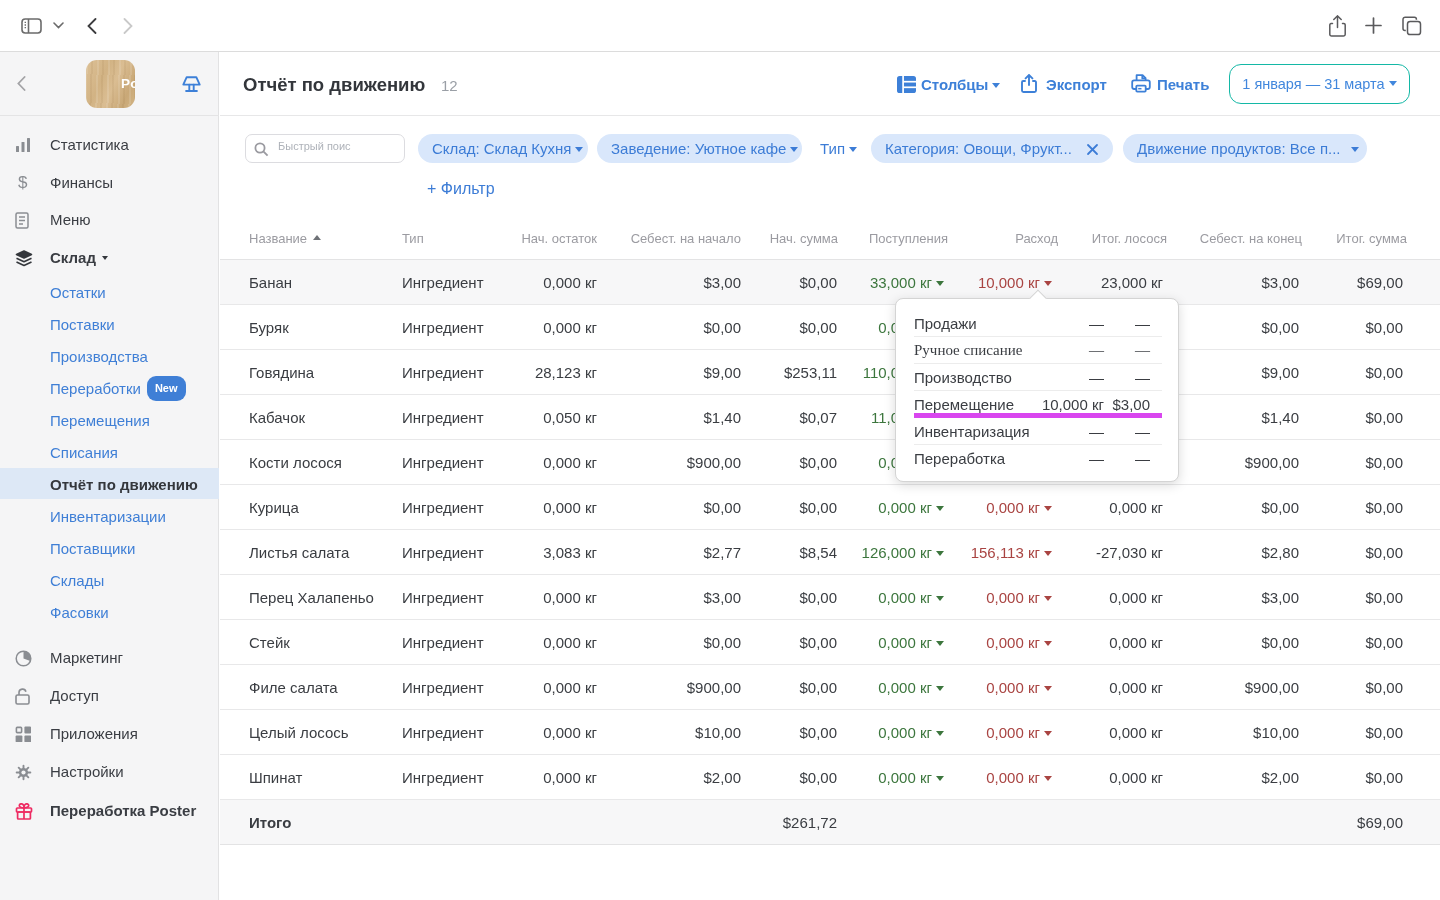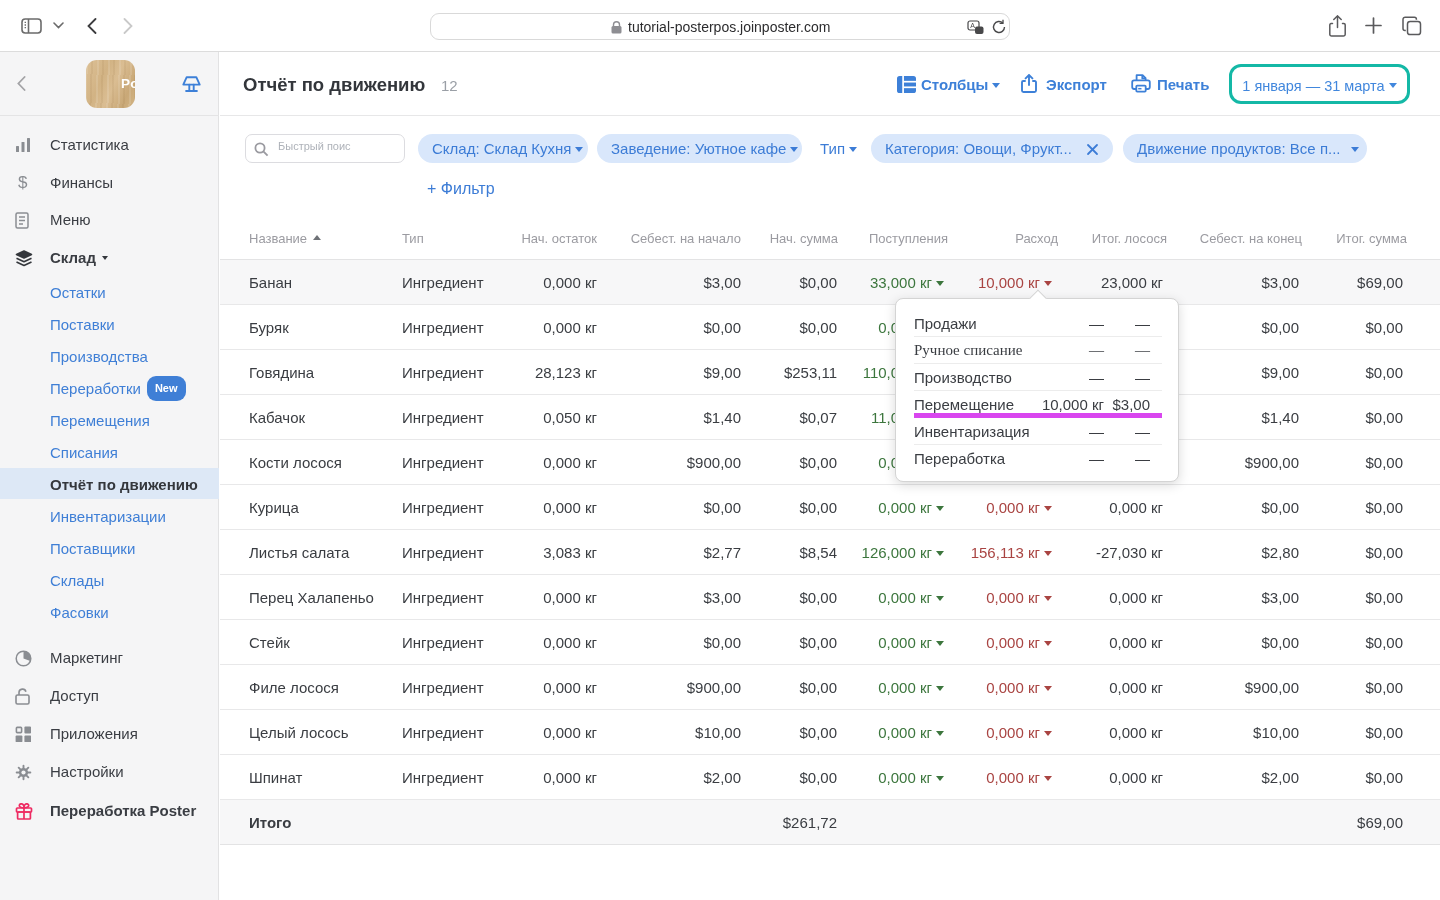--- a/index.html
+++ b/index.html
@@ -54,21 +54,21 @@
     vertical-align:middle; margin-left:4px; position:relative; top:-1px; }
 
   
   #mhead { position:absolute; left:0; top:0; width:1220px; height:64px;
     border-bottom:1px solid #e7e7e8; background:#fff; }
   #mtitle { position:absolute; left:23px; top:22px; font-size:18.5px; font-weight:bold;
     color:#33363b; }
   #mcount { position:absolute; left:221px; top:25px; font-size:15px; color:#9a9fa6; }
   .hact { position:absolute; top:24px; font-size:15px; color:#3d80d8; font-weight:bold; }
   #datebtn { position:absolute; left:1009px; top:12px; width:181px; height:40px;
-    border:3px solid #14b8a6; border-radius:12px; color:#4187dd; font-size:14.5px;
+    border:1px solid #14b8a6; border-radius:12px; color:#4187dd; font-size:14.5px;
     line-height:38px; text-align:center; }
 
   
   #searchbox { position:absolute; left:25px; top:82px; width:160px; height:29px;
     border:1px solid #dcdce0; border-radius:7px; background:#fff; }
   #searchbox .ph { position:absolute; left:32px; top:5px; font-size:11px; color:#aeb2b9; }
   .chip { position:absolute; top:82px; height:29px; background:#d9e7fb; border-radius:15px;
     color:#3c7cd6; font-size:15px; line-height:29px; padding:0 14px; white-space:nowrap; }
   .blucl { color:#3c7cd6; }
   #addfilter { position:absolute; left:207px; top:128px; font-size:16px; color:#3c7cd6; }
@@ -109,36 +109,20 @@
   <svg class="abs" style="left:53px;top:22px" width="11" height="7" viewBox="0 0 11 7" fill="none" stroke="#6b6b6b" stroke-width="1.6" stroke-linecap="round">
     <polyline points="1,1 5.5,5.5 10,1"></polyline>
   </svg>
   <svg class="abs" style="left:87px;top:18px" width="10" height="16" viewBox="0 0 10 16" fill="none" stroke="#3c3c3e" stroke-width="1.8" stroke-linecap="round">
     <polyline points="8.5,1 1.5,8 8.5,15"></polyline>
   </svg>
   <svg class="abs" style="left:123px;top:18px" width="10" height="16" viewBox="0 0 10 16" fill="none" stroke="#c9c9c9" stroke-width="1.8" stroke-linecap="round">
     <polyline points="1.5,1 8.5,8 1.5,15"></polyline>
   </svg>
 
-  <div id="urlbar">
-    <svg class="abs" style="left:180px;top:7px" width="11" height="13" viewBox="0 0 11 13" fill="#8e8e93">
-      <rect x="0.5" y="5" width="10" height="7.5" rx="1.5"></rect>
-      <path d="M2.5 6V3.8a3 3 0 0 1 6 0V6" fill="none" stroke="#8e8e93" stroke-width="1.4"></path>
-    </svg>
-    <div id="urltext">tutorial-posterpos.joinposter.com</div>
-    <svg class="abs" style="left:536px;top:6px" width="17" height="15" viewBox="0 0 17 15" fill="none" stroke="#48484a" stroke-width="1.2">
-      <rect x="1" y="1" width="11" height="9" rx="2"></rect>
-      <text x="3.2" y="8.2" font-size="7" fill="#48484a" stroke="none" font-family="Liberation Sans">A</text>
-      <rect x="8" y="6.5" width="8.5" height="7.5" rx="2" fill="#48484a" stroke="none"></rect>
-    </svg>
-    <svg class="abs" style="left:561px;top:5px" width="14" height="16" viewBox="0 0 14 16" fill="none" stroke="#48484a" stroke-width="1.4">
-      <path d="M12.5 8a5.5 5.5 0 1 1-1.7-4"></path>
-      <path d="M11 0.8v3.5H7.6" stroke-width="1.3"></path>
-    </svg>
-  </div>
 
   <svg class="abs" style="left:1329px;top:15px" width="17" height="22" viewBox="0 0 17 22" fill="none" stroke="#5a5a5c" stroke-width="1.5" stroke-linecap="round">
     <path d="M3.5 8.5H2a1.5 1.5 0 0 0-1.2 1.4v9.2A1.8 1.8 0 0 0 2.6 21h11.8a1.8 1.8 0 0 0 1.8-1.8V9.9a1.5 1.5 0 0 0-1.4-1.4h-1.3"></path>
     <line x1="8.5" y1="1.5" x2="8.5" y2="12.5"></line>
     <polyline points="4.8,4.5 8.5,0.9 12.2,4.5"></polyline>
   </svg>
   <svg class="abs" style="left:1365px;top:17px" width="17" height="17" viewBox="0 0 17 17" stroke="#5a5a5c" stroke-width="1.7" stroke-linecap="round">
     <line x1="8.5" y1="1" x2="8.5" y2="16"></line>
     <line x1="1" y1="8.5" x2="16" y2="8.5"></line>
   </svg>
@@ -421,21 +405,21 @@
       <div class="cell r" style="right:843px">0,000 кг</div>
       <div class="cell r" style="right:699px">$0,00</div>
       <div class="cell r" style="right:603px">$0,00</div>
       <div class="cell r grn" style="right:496px">0,000 кг<span class="caret"></span></div>
       <div class="cell r red" style="right:388px">0,000 кг<span class="caret"></span></div>
       <div class="cell r" style="right:277px">0,000 кг</div>
       <div class="cell r" style="right:141px">$0,00</div>
       <div class="cell r" style="right:37px">$0,00</div>
     </div>
     <div class="trow" style="top:613px;border-bottom:1px solid #e8e8e9">
-      <div class="cell" style="left:29px">Филе лосося</div>
+      <div class="cell" style="left:29px">Филе салата</div>
       <div class="cell" style="left:182px">Ингредиент</div>
       <div class="cell r" style="right:843px">0,000 кг</div>
       <div class="cell r" style="right:699px">$900,00</div>
       <div class="cell r" style="right:603px">$0,00</div>
       <div class="cell r grn" style="right:496px">0,000 кг<span class="caret"></span></div>
       <div class="cell r red" style="right:388px">0,000 кг<span class="caret"></span></div>
       <div class="cell r" style="right:277px">0,000 кг</div>
       <div class="cell r" style="right:141px">$900,00</div>
       <div class="cell r" style="right:37px">$0,00</div>
     </div>

